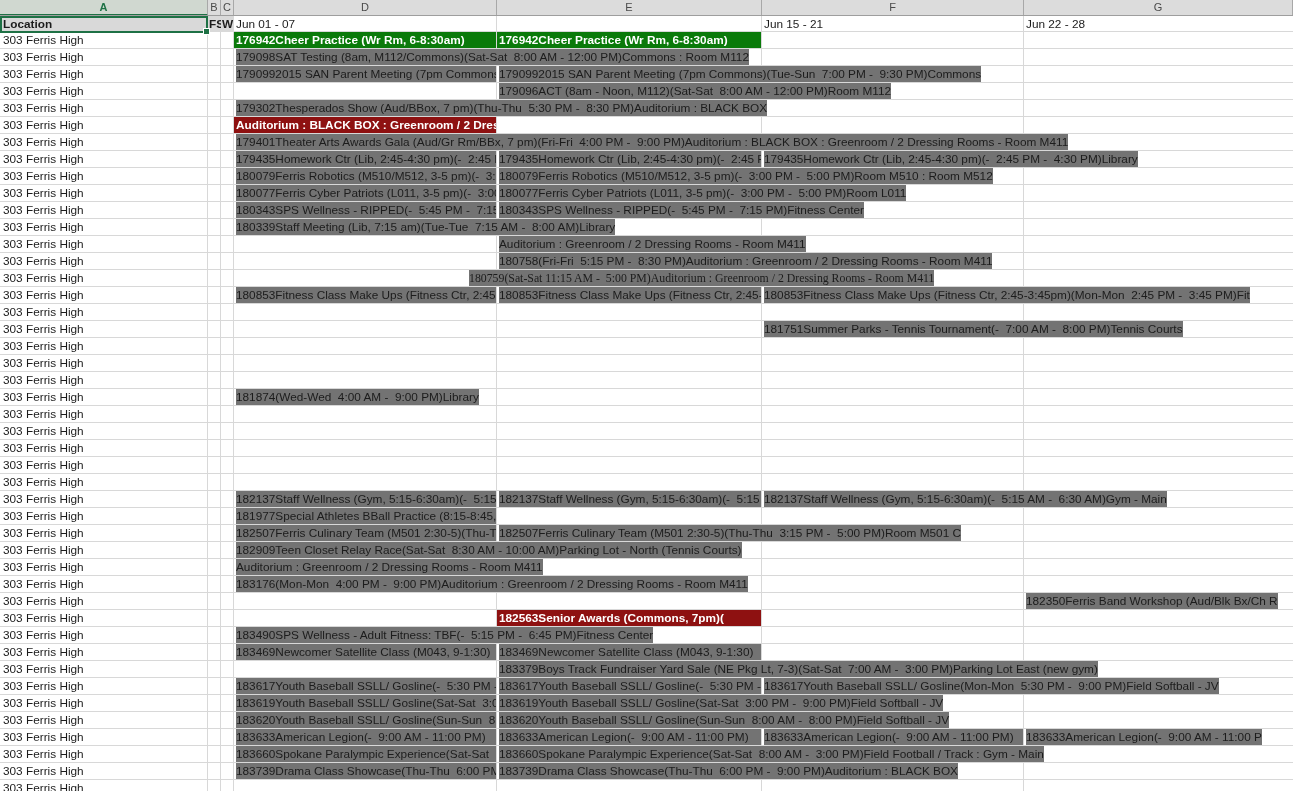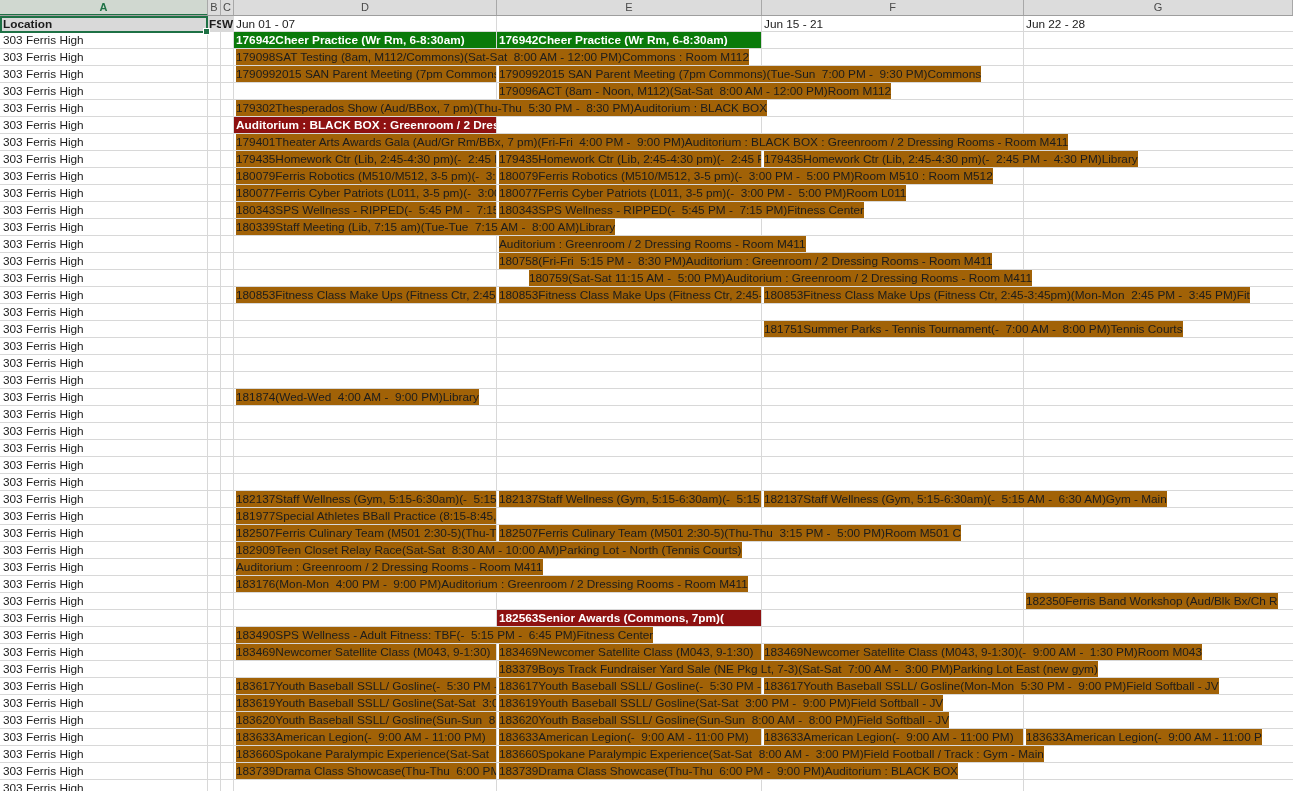--- a/index.html
+++ b/index.html
@@ -14,21 +14,21 @@
     text-align:center; font-size:11px; line-height:15px; color:#4a4a4a;
   }
   .letter.sel{ background:#d0d8d0; color:#1e7145; font-weight:bold;
     border-bottom:2px solid #1e7145; height:14px;}
   .vline{ position:absolute; width:1px; background:#d8d8d8; top:16px; bottom:0;}
   .hline{ position:absolute; height:1px; background:#d8d8d8; left:0; width:1293px;}
   .hcell{ position:absolute; top:16px; height:16px; line-height:16px; white-space:pre; overflow:hidden;}
   .hgray{ background:#d9d9d9; font-weight:bold;}
   .cellspan{
     position:absolute; height:16px; line-height:16px; white-space:pre;
-    background:#a16207;
+    background:#737373;
   }
   .clip{ overflow:hidden; }
   .fillbg{ position:absolute; height:16px; }
   .filltext{ position:absolute; height:16px; line-height:16px; white-space:pre;
     overflow:hidden; color:#fff; font-weight:bold; }
   #selbox{ position:absolute; left:0; top:16px; width:204px; height:13px;
     border:2px solid #1e7145; z-index:6; pointer-events:none;}
   #fillhandle{ position:absolute; left:203px; top:28px; width:5px; height:5px;
     background:#1e7145; border:1px solid #fff; z-index:7;}
   .acell{ position:absolute; left:3px; height:16px; line-height:16px; white-space:pre;}
@@ -136,21 +136,21 @@
     <div class="acell" style="top: 202px;">303 Ferris High</div>
     <div class="cellspan clip" style="left: 236px; top: 202px; width: 260px;">180343SPS Wellness - RIPPED(-  5:45 PM -  7:15 PM)Fitness Center</div>
     <div class="cellspan" style="left: 499px; top: 202px;">180343SPS Wellness - RIPPED(-  5:45 PM -  7:15 PM)Fitness Center</div>
     <div class="acell" style="top: 219px;">303 Ferris High</div>
     <div class="cellspan" style="left: 236px; top: 219px;">180339Staff Meeting (Lib, 7:15 am)(Tue-Tue  7:15 AM -  8:00 AM)Library</div>
     <div class="acell" style="top: 236px;">303 Ferris High</div>
     <div class="cellspan" style="left: 499px; top: 236px;">Auditorium : Greenroom / 2 Dressing Rooms - Room M411</div>
     <div class="acell" style="top: 253px;">303 Ferris High</div>
     <div class="cellspan" style="left: 499px; top: 253px;">180758(Fri-Fri  5:15 PM -  8:30 PM)Auditorium : Greenroom / 2 Dressing Rooms - Room M411</div>
     <div class="acell" style="top: 270px;">303 Ferris High</div>
-    <div class="cellspan" style="left: 529px; top: 270px;">180759(Sat-Sat 11:15 AM -  5:00 PM)Auditorium : Greenroom / 2 Dressing Rooms - Room M411</div>
+    <div class="cellspan" style="left: 469px; top: 270px; font-family: Liberation Serif, serif;">180759(Sat-Sat 11:15 AM -  5:00 PM)Auditorium : Greenroom / 2 Dressing Rooms - Room M411</div>
     <div class="acell" style="top: 287px;">303 Ferris High</div>
     <div class="cellspan clip" style="left: 236px; top: 287px; width: 260px;">180853Fitness Class Make Ups (Fitness Ctr, 2:45-3:45pm)</div>
     <div class="cellspan clip" style="left: 499px; top: 287px; width: 262px;">180853Fitness Class Make Ups (Fitness Ctr, 2:45-3:45pm)</div>
     <div class="cellspan" style="left: 764px; top: 287px;">180853Fitness Class Make Ups (Fitness Ctr, 2:45-3:45pm)(Mon-Mon  2:45 PM -  3:45 PM)Fit</div>
     <div class="acell" style="top: 304px;">303 Ferris High</div>
     <div class="acell" style="top: 321px;">303 Ferris High</div>
     <div class="cellspan" style="left: 764px; top: 321px;">181751Summer Parks - Tennis Tournament(-  7:00 AM -  8:00 PM)Tennis Courts</div>
     <div class="acell" style="top: 338px;">303 Ferris High</div>
     <div class="acell" style="top: 355px;">303 Ferris High</div>
     <div class="acell" style="top: 372px;">303 Ferris High</div>
@@ -179,21 +179,20 @@
     <div class="acell" style="top: 593px;">303 Ferris High</div>
     <div class="cellspan" style="left: 1026px; top: 593px;">182350Ferris Band Workshop (Aud/Blk Bx/Ch R</div>
     <div class="acell" style="top: 610px;">303 Ferris High</div>
     <div class="fillbg" style="left: 497px; top: 610px; width: 264px; background: rgb(142, 17, 17);"></div>
     <div class="filltext" style="left: 499px; top: 610px; width: 262px;">182563Senior Awards (Commons, 7pm)(</div>
     <div class="acell" style="top: 627px;">303 Ferris High</div>
     <div class="cellspan" style="left: 236px; top: 627px;">183490SPS Wellness - Adult Fitness: TBF(-  5:15 PM -  6:45 PM)Fitness Center</div>
     <div class="acell" style="top: 644px;">303 Ferris High</div>
     <div class="cellspan clip" style="left: 236px; top: 644px; width: 260px;">183469Newcomer Satellite Class (M043, 9-1:30)</div>
     <div class="cellspan clip" style="left: 499px; top: 644px; width: 262px;">183469Newcomer Satellite Class (M043, 9-1:30)</div>
-    <div class="cellspan" style="left: 764px; top: 644px;">183469Newcomer Satellite Class (M043, 9-1:30)(-  9:00 AM -  1:30 PM)Room M043</div>
     <div class="acell" style="top: 661px;">303 Ferris High</div>
     <div class="cellspan" style="left: 499px; top: 661px;">183379Boys Track Fundraiser Yard Sale (NE Pkg Lt, 7-3)(Sat-Sat  7:00 AM -  3:00 PM)Parking Lot East (new gym)</div>
     <div class="acell" style="top: 678px;">303 Ferris High</div>
     <div class="cellspan clip" style="left: 236px; top: 678px; width: 260px;">183617Youth Baseball SSLL/ Gosline(-  5:30 PM -  9:00 PM)</div>
     <div class="cellspan clip" style="left: 499px; top: 678px; width: 262px;">183617Youth Baseball SSLL/ Gosline(-  5:30 PM -  9:00 PM)</div>
     <div class="cellspan" style="left: 764px; top: 678px;">183617Youth Baseball SSLL/ Gosline(Mon-Mon  5:30 PM -  9:00 PM)Field Softball - JV</div>
     <div class="acell" style="top: 695px;">303 Ferris High</div>
     <div class="cellspan clip" style="left: 236px; top: 695px; width: 260px;">183619Youth Baseball SSLL/ Gosline(Sat-Sat  3:00 PM -  9:00 PM)Field Softball - JV</div>
     <div class="cellspan" style="left: 499px; top: 695px;">183619Youth Baseball SSLL/ Gosline(Sat-Sat  3:00 PM -  9:00 PM)Field Softball - JV</div>
     <div class="acell" style="top: 712px;">303 Ferris High</div>

